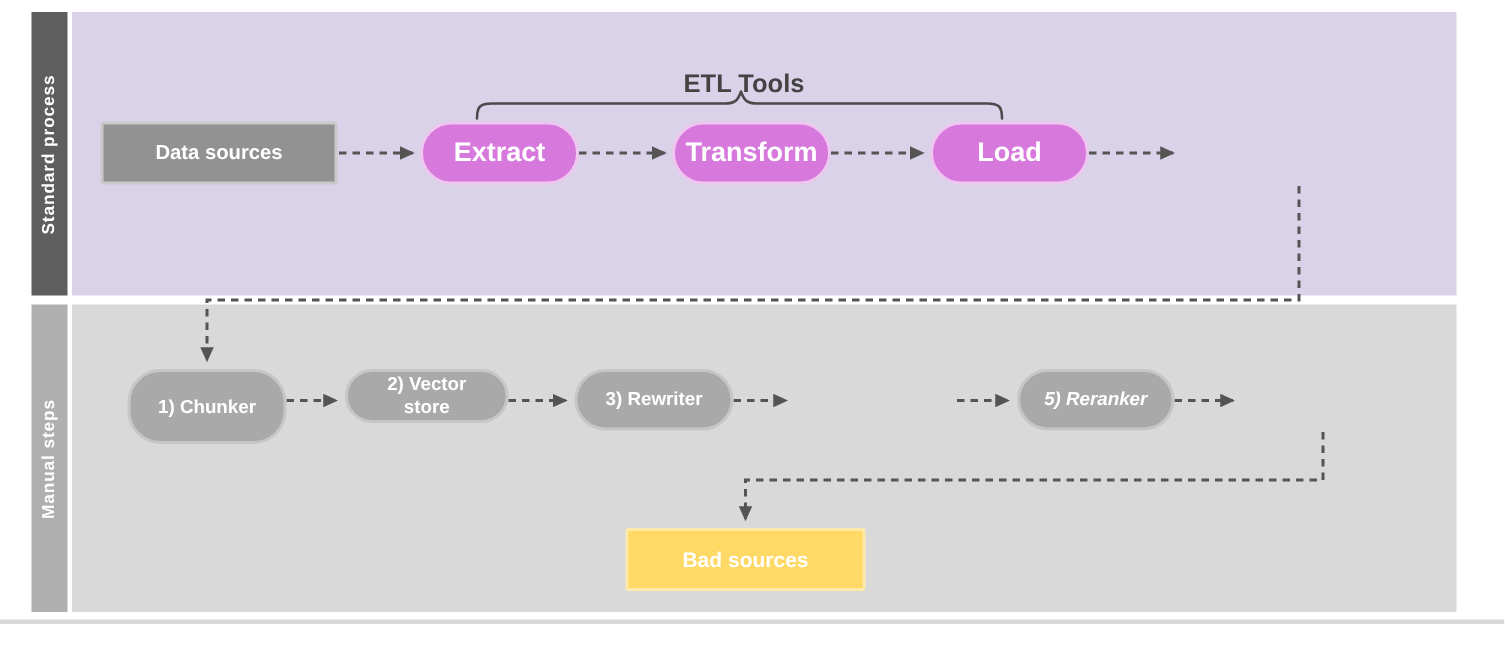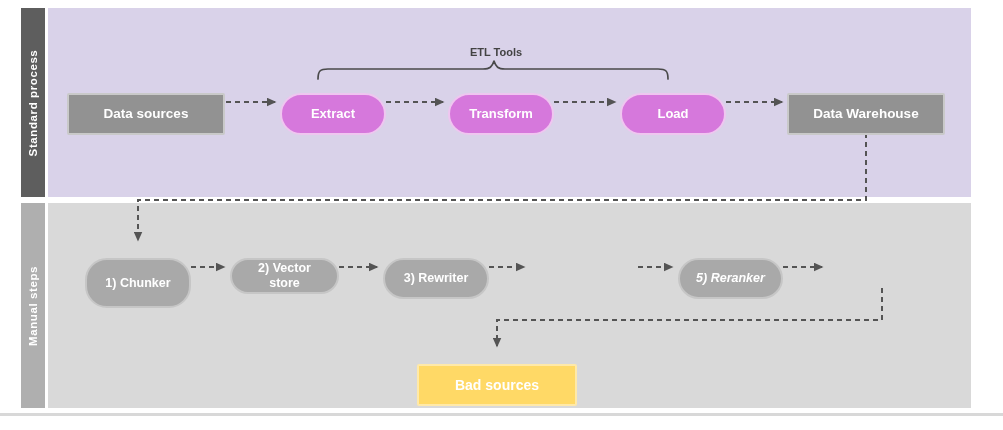--- a/index.html
+++ b/index.html
@@ -52,52 +52,51 @@
     position: absolute;
     box-sizing: border-box;
     display: flex;
     align-items: center;
     justify-content: center;
     text-align: center;
     color: var(--node-text);
     font-weight: bold;
     line-height: 1.18;
     padding: 16px 10px;
-    margin-top: 12px;
   }
   .rect { border-radius: 2px; }
   .pill { border-radius: 22px; }
   .c-gray {
     background: var(--node-gray);
     border: 2px solid var(--node-gray-border);
     font-size: 13.5px;
   }
   .c-magenta {
     background: var(--pill-magenta);
     border: 2px solid var(--pill-magenta-border);
-    font-size: 13px;
+    font-size: 18px;
   }
   .c-pillgray {
     background: var(--pill-gray);
     border: 2px solid var(--pill-gray-border);
     font-size: 12.5px;
   }
   .c-yellow {
     background: var(--node-yellow);
     border: 2px solid var(--node-yellow-border);
     font-size: 14px;
   }
   .bracket-label {
     position: absolute;
     left: 396px;
     top: 46px;
     width: 200px;
     text-align: center;
     color: var(--bracket-label);
-    font-size: 11px;
+    font-size: 17px;
     font-weight: bold;
   }
   svg.overlay {
     position: absolute;
     left: 0;
     top: 0;
     pointer-events: none;
   }
   .conn {
     stroke: var(--connector);
@@ -153,21 +152,20 @@
 
     <path class="conn" marker-end="url(#arrow)" d="M882,288 V320 H497 V346"></path>
   </svg>
 
   <div class="bracket-label">ETL Tools</div>
 
   <div class="node rect c-gray" style="left:67px; top:81px; width:158px; height:42px;">Data sources</div>
   <div class="node pill c-magenta" style="left:280px; top:81px; width:106px; height:42px;">Extract</div>
   <div class="node pill c-magenta" style="left:448px; top:81px; width:106px; height:42px;">Transform</div>
   <div class="node pill c-magenta" style="left:620px; top:81px; width:106px; height:42px;">Load</div>
-  <div class="node rect c-gray" style="left:787px; top:81px; width:158px; height:42px;">Data Warehouse</div>
 
   <div class="node pill c-pillgray" style="left:85px; top:246px; width:106px; height:50px;">1) Chunker</div>
   <div class="node pill c-pillgray" style="left:230px; top:246px; width:109px; height:36px;">2) Vector store</div>
   <div class="node pill c-pillgray" style="left:383px; top:246px; width:106px; height:41px;">3) Rewriter</div>
   <div class="node pill c-pillgray" style="left:678px; top:246px; width:105px; height:41px;font-style:italic;">5) Reranker</div>
   <div class="node rect c-yellow" style="left:417px; top:352px; width:160px; height:42px;">Bad sources</div>
 
   <div class="divider"></div>
 </div>
 

